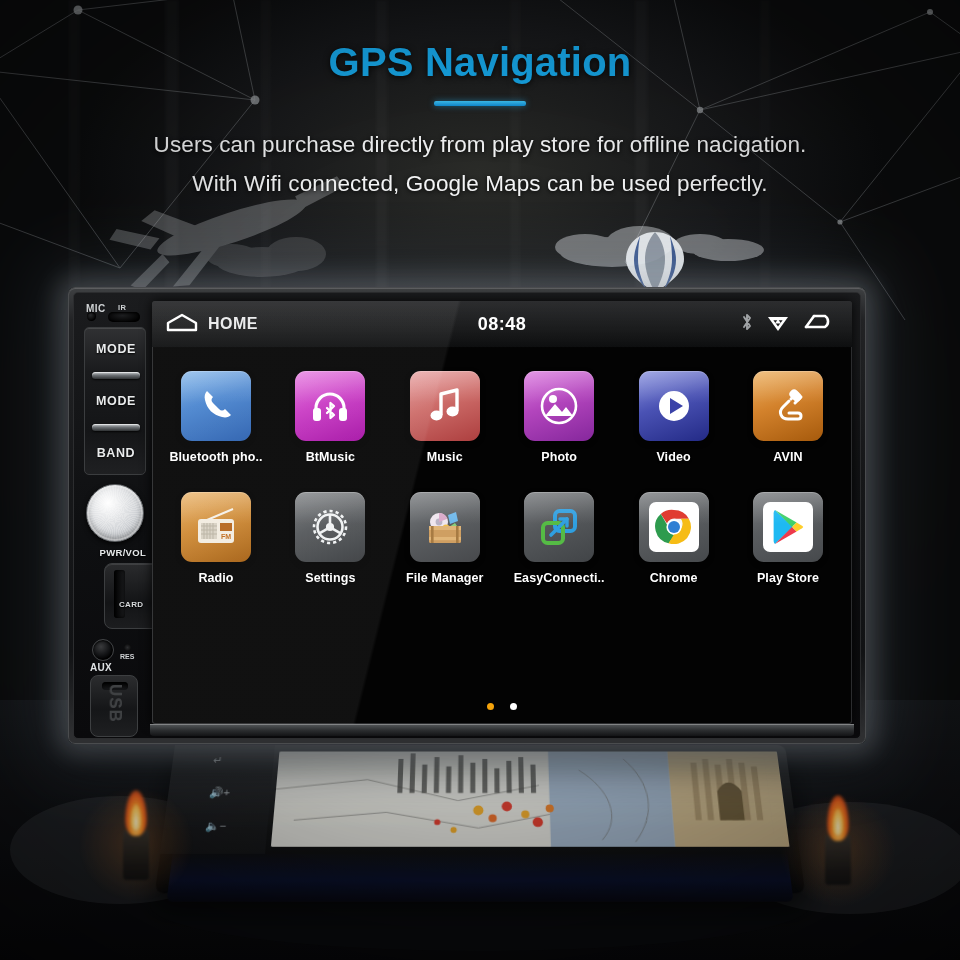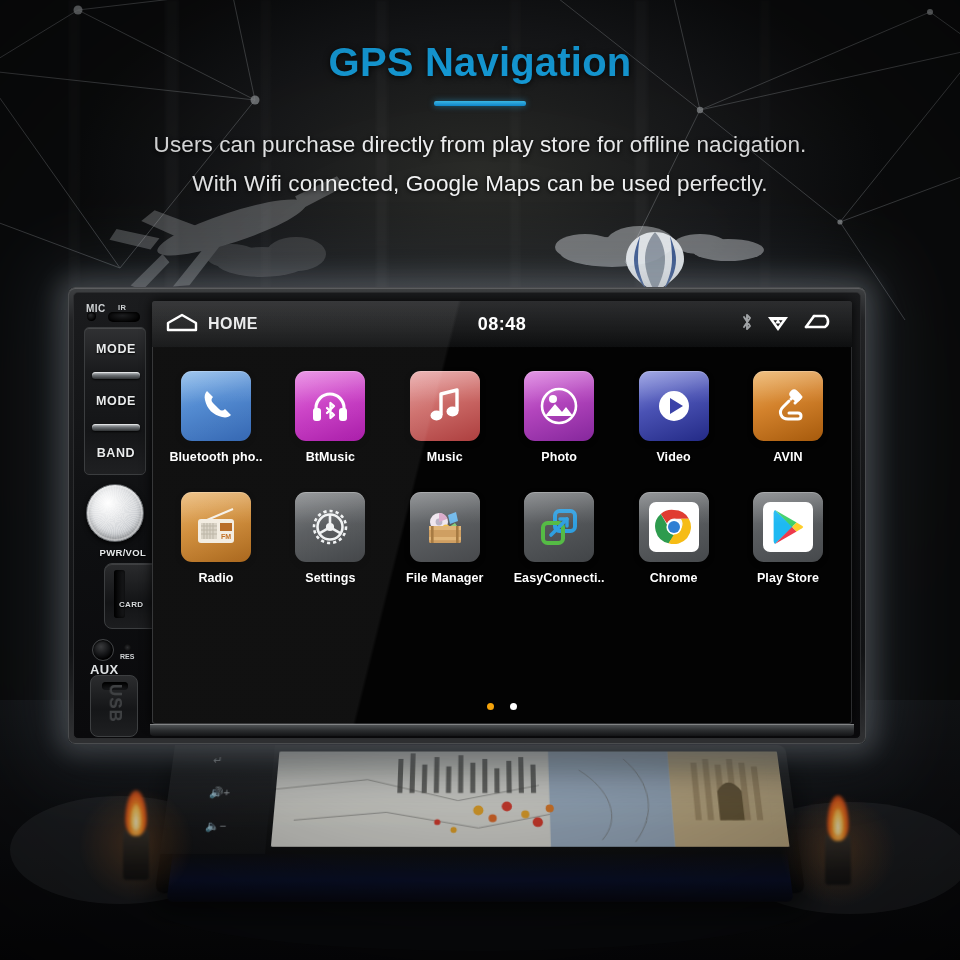--- a/index.html
+++ b/index.html
@@ -130,21 +130,21 @@
      background:linear-gradient(90deg,#000,#1a1b1d); box-shadow:inset 0 0 3px #000; }
   #card-label { position:absolute; left:14px; top:36px; font-size:8px; font-weight:700; color:#d8dbdd;
      letter-spacing:.3px; text-shadow:0 1px 1px #000; }
 
   #aux-jack { position:absolute; left:8px; top:338px; width:22px; height:22px; border-radius:50%;
      background:radial-gradient(circle at 40% 34%,#3a3b3d 0%,#121315 48%,#000 72%);
      border:1px solid #434547; box-shadow:inset 0 1px 2px rgba(0,0,0,.9); }
   #res-hole { position:absolute; left:40px; top:343px; width:7px; height:7px; border-radius:50%;
      background:radial-gradient(circle,#2d2e30,#000); }
   #res-label { position:absolute; left:36px; top:352px; font-size:7px; font-weight:700; color:#cfd2d4; }
-  #aux-label { position:absolute; left:6px; top:361px; font-size:13px; font-weight:700; color:#dfe2e4; letter-spacing:.3px; }
+  #aux-label { position:absolute; left:6px; top:361px; font-size:10px; font-weight:700; color:#dfe2e4; letter-spacing:.3px; }
 
   #usb-slot { position:absolute; left:6px; top:374px; width:48px; height:62px; border-radius:8px;
      background:linear-gradient(180deg,#2b2c2e,#151618 55%,#1e1f21); border:1px solid #3d3f41; }
   #usb-slot .mouth { position:absolute; left:11px; top:6px; width:26px; height:8px; border-radius:4px;
      background:linear-gradient(180deg,#000,#17181a); box-shadow:inset 0 1px 2px #000; }
   #usb-label { position:absolute; left:6px; top:16px; width:36px; text-align:center;
      font-size:17px; font-weight:700; color:#3f4143; letter-spacing:1px;
      transform:rotate(90deg); transform-origin:50% 50%; text-shadow:0 1px 0 rgba(255,255,255,.06); }
 
   

